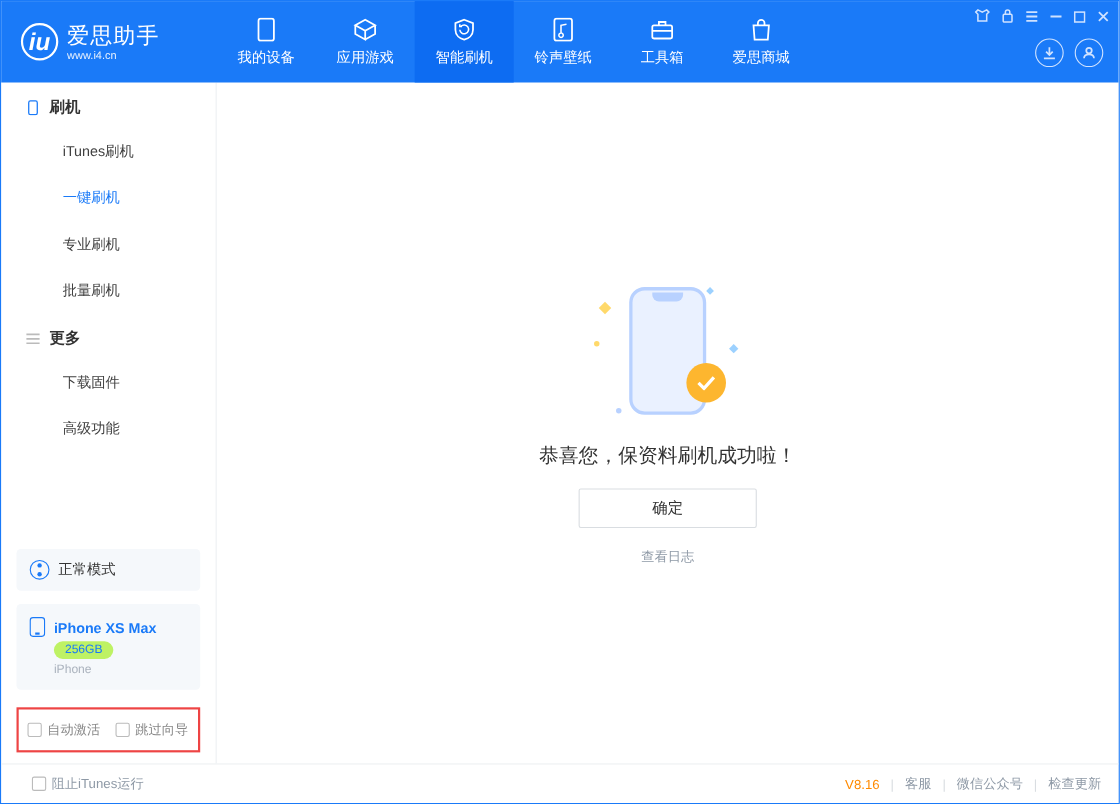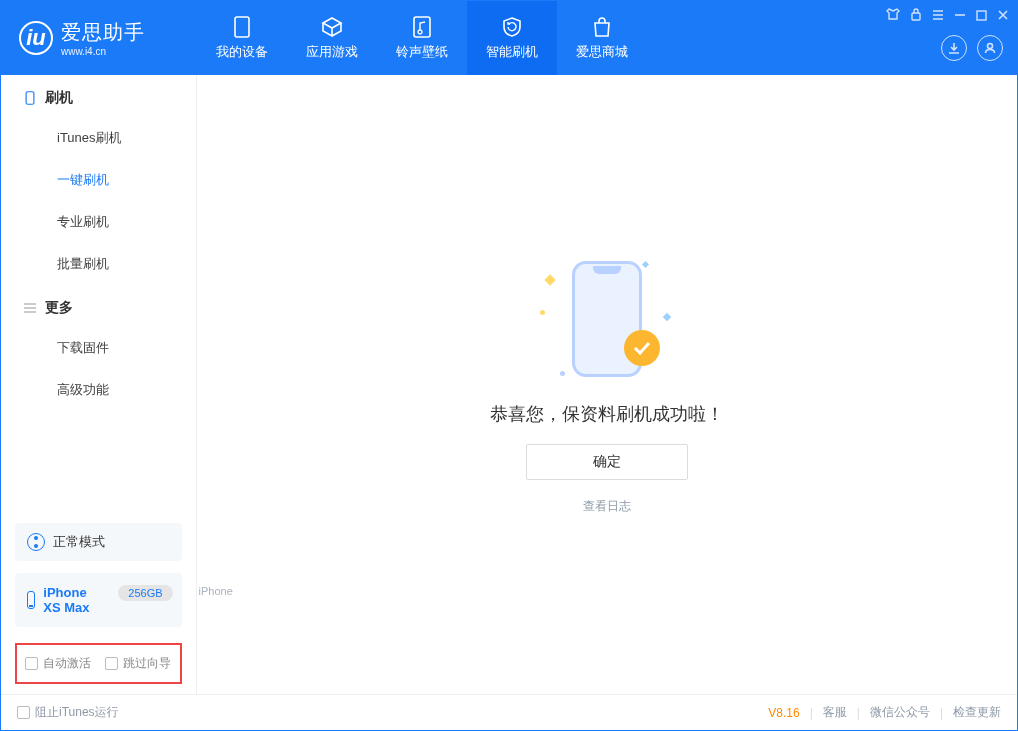--- a/index.html
+++ b/index.html
@@ -31,23 +31,23 @@
 .side-head svg { width: 14px; height: 14px; }
 .side-item { padding: 12px 22px 12px 56px; font-size: 13px; color: #404040; cursor: pointer; }
 .side-item.active { color: #1a7af8; }
 .spacer { flex: 1; }
 
 .mode-card, .device-card { background: #f5f8fb; border-radius: 4px; margin: 6px 14px; padding: 10px 12px; font-size: 13px; color:#333; display:flex; align-items:center; gap:8px; }
 .mode-icon { width:18px; height:18px; border:1.6px solid #1a7af8; border-radius:50%; display:flex; align-items:center; justify-content:center; position:relative; }
 .mode-icon::before, .mode-icon::after { content:""; position:absolute; width:4px; height:4px; background:#1a7af8; border-radius:50%; }
 .mode-icon::before { top:2px; left:6px; }
 .mode-icon::after { bottom:2px; right:6px; }
-.device-card { flex-direction: row; align-items: flex-start; gap:4px; padding: 12px; }
+.device-card { flex-direction: column; align-items: flex-start; gap:4px; padding: 12px; }
 .device-top { display:flex; align-items:center; gap:8px; font-weight:700; color:#1a7af8; }
-.storage-badge { background:#e5e5e5; color:#1a7af8; border-radius:10px; padding:2px 10px; font-size:11px; margin-left: 22px; }
+.storage-badge { background:#bef264; color:#1a7af8; border-radius:10px; padding:2px 10px; font-size:11px; margin-left: 22px; }
 .device-sub { color:#aab2bd; font-size:11px; margin-left:22px; }
 .phone-ic { width:14px; height:18px; border:1.5px solid #1a7af8; border-radius:3px; display:flex; align-items:flex-end; justify-content:center; }
 .phone-ic::after { content:""; width:4px; height:1.5px; background:#1a7af8; margin-bottom:1.5px; }
 
 .checkbox-row { border:2px solid #e44; margin: 10px 14px; padding: 10px 8px; display:flex; gap:14px; font-size:12px; color:#888; }
 .chk { display:flex; align-items:center; gap:5px; cursor:pointer; }
 .chkbox { width:13px; height:13px; border:1px solid #bbb; border-radius:2px; }
 
 .content { flex:1; position:relative; display:flex; flex-direction:column; align-items:center; justify-content:center; gap:18px; }
 .phone-illustration { position:relative; width:130px; height:130px; display:flex; align-items:center; justify-content:center; }
@@ -61,21 +61,21 @@
 .spark.s3 { top:8px; right:24px; width:5px; height:5px; background:#9cd1ff; }
 .dot { position:absolute; width:5px; height:5px; border-radius:50%; }
 .dot.d1 { bottom:8px; left:18px; background:#b8d1ff; }
 .dot.d2 { top:56px; left:-2px; background:#ffd96a; }
 
 .success-text { font-size: 18px; color:#333; }
 .ok-btn { border:1px solid #d9dde1; background:#fff; padding: 8px 66px; font-size:14px; color:#333; cursor:pointer; border-radius:2px; }
 .log-link { color:#8e99a6; font-size:12px; cursor:pointer; }
 
 .footer { height: 36px; border-top:1px solid #edf0f2; display:flex; align-items:center; padding: 0 16px; font-size:12px; color:#8e99a6; }
-.footer-left { display:flex; align-items:center; gap:6px; }
+.footer-left { display:flex; align-items:center; gap:6px;margin-left:12px; }
 .footer-right { margin-left:auto; display:flex; align-items:center; gap:10px; }
 .divider { color:#d9dde1; }
 .ver { color:#ff8a00; }
 .flink { cursor:pointer; }
 </style>
 </head>
 <body>
 
 <div class="header">
   <div class="logo-area">
@@ -95,38 +95,47 @@
       <span>我的设备</span>
     </div>
     <div class="tab">
       <span class="tab-icon">
           <svg width="22" height="22" viewBox="0 0 22 22">
             <path d="M11 2 L20 7 L11 12 L2 7 Z M2 7 V15 L11 20 V12 M20 7 V15 L11 20" stroke-width="1.6"></path>
           </svg>
         </span>
       <span>应用游戏</span>
     </div>
-    <div class="tab">
-      <span class="tab-icon">
-          <svg width="20" height="22" viewBox="0 0 20 22">
-            <rect x="2" y="1" width="16" height="20" rx="2" stroke-width="1.6"></rect>
-            <path d="M8 14 V7 L13 6 M8 14 a2 2 0 1 0 0.1 0" stroke-width="1.4"></path>
-          </svg>
-        </span>
-      <span>铃声壁纸</span>
-    </div>
     <div class="tab active">
       <span class="tab-icon">
           <svg width="22" height="22" viewBox="0 0 22 22">
             <path d="M11 2 L19 5 V11 C19 16 15 19 11 20 C7 19 3 16 3 11 V5 Z" stroke-width="1.6"></path>
             <path d="M7 11 a4 4 0 1 0 1 -3" stroke-width="1.4"></path>
             <path d="M7 6 V8 H9" stroke-width="1.4"></path>
           </svg>
         </span>
       <span>智能刷机</span>
+    </div>
+    <div class="tab">
+      <span class="tab-icon">
+          <svg width="20" height="22" viewBox="0 0 20 22">
+            <rect x="2" y="1" width="16" height="20" rx="2" stroke-width="1.6"></rect>
+            <path d="M8 14 V7 L13 6 M8 14 a2 2 0 1 0 0.1 0" stroke-width="1.4"></path>
+          </svg>
+        </span>
+      <span>铃声壁纸</span>
+    </div>
+    <div class="tab">
+      <span class="tab-icon">
+          <svg width="22" height="20" viewBox="0 0 22 20">
+            <rect x="2" y="6" width="18" height="12" rx="1.5" stroke-width="1.6"></rect>
+            <path d="M8 6 V3 H14 V6 M2 11 H20" stroke-width="1.6"></path>
+          </svg>
+        </span>
+      <span>工具箱</span>
     </div>
     <div class="tab">
       <span class="tab-icon">
           <svg width="20" height="22" viewBox="0 0 20 22">
             <path d="M3 7 H17 L16 20 H4 Z M7 7 V5 a3 3 0 0 1 6 0 V7" stroke-width="1.6"></path>
           </svg>
         </span>
       <span>爱思商城</span>
     </div>
   </div>

